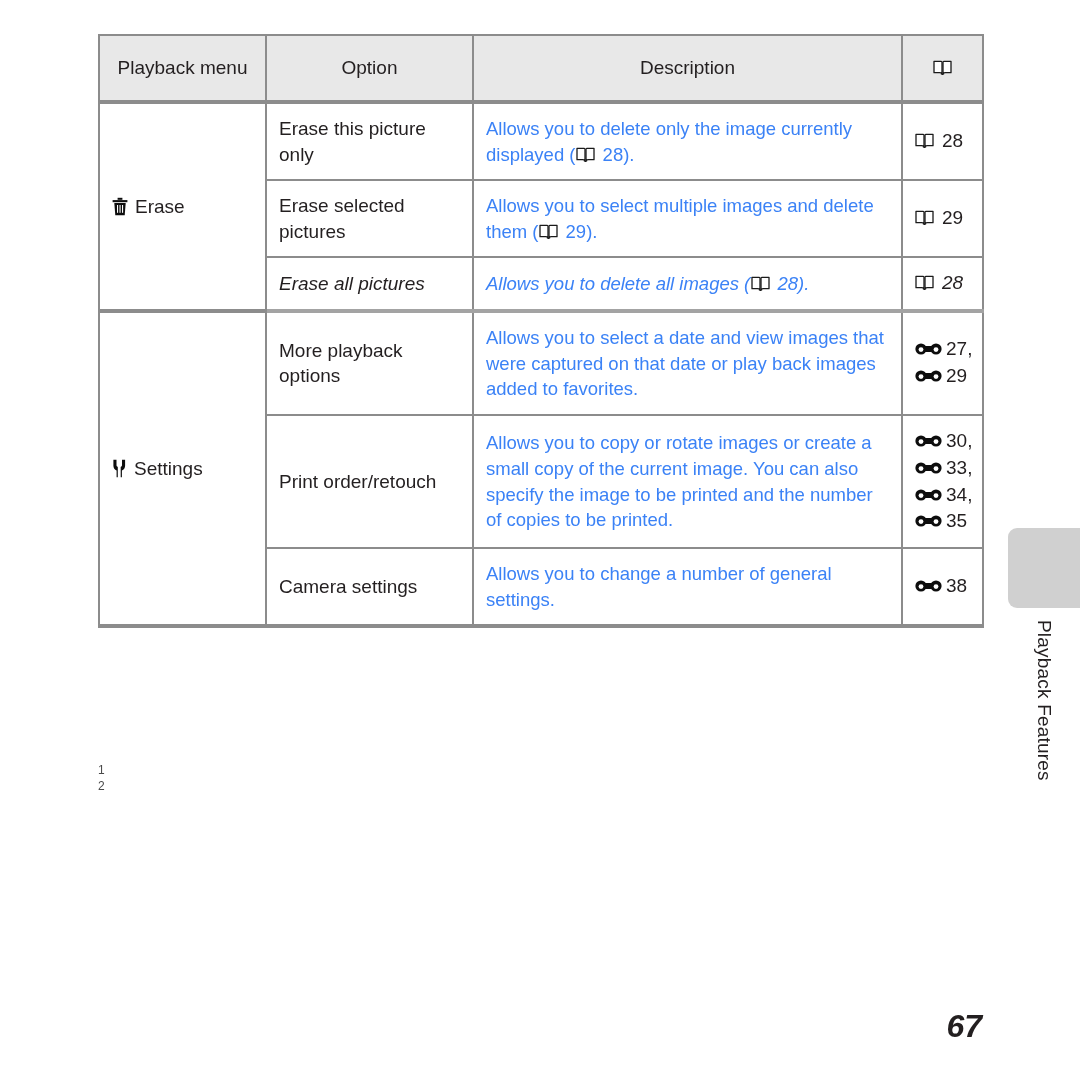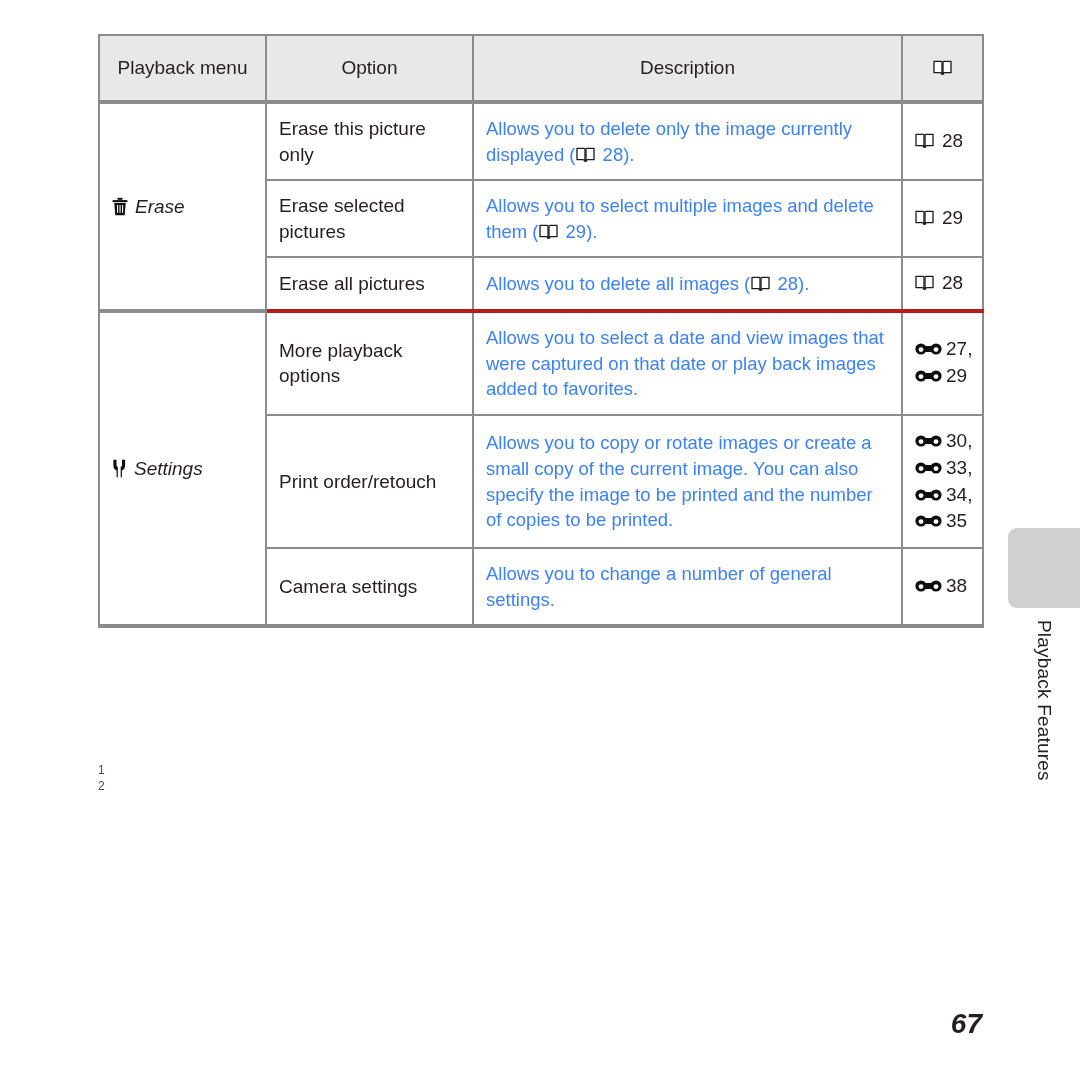--- a/index.html
+++ b/index.html
@@ -72,21 +72,21 @@
     border-top: 2px solid #8c8c8c;
     border-bottom: 4px solid #8c8c8c;
     height: 40px;
     font-weight: normal;
     font-size: 19px;
     text-align: center;
     color: #231f20;
   }
 
   tbody td { border-bottom: 2px solid #8c8c8c; }
-  tbody tr.section-end > td { border-bottom: 4px solid #b91c1c; }
+  tbody tr.section-end > td { border-bottom: 4px solid #a3a3a3; font-style: italic; }
   tbody tr.table-end   > td { border-bottom: 4px solid #8c8c8c; }
 
   td.menu-cell {
     text-align: left;
     padding-left: 12px;
     font-size: 19px;
     border-bottom: none;
   }
   td.menu-cell.sec-bottom { border-bottom: 4px solid #8c8c8c; }
 
@@ -104,21 +104,21 @@
     text-align: left;
   }
   td.ref-cell {
     font-size: 19px;
     text-align: left;
     padding-left: 14px;
     line-height: 1.42;
     white-space: nowrap;
   }
 
-  .menu-inner { display: flex; align-items: center; gap: 7px; font-style: italic; }
+  .menu-inner { display: flex; align-items: center; gap: 7px; }
 
   
   .ic { display: inline-block; vertical-align: -2px; }
   .ic-book  { width: 19px; height: 16px; }
   .ic-trash { width: 16px; height: 19px; }
   .ic-wrench{ width: 15px; height: 19px; }
   .ic-ref   { width: 27px; height: 14px; vertical-align: -1px; }
 
   .ref-line { display: block; }
   .ref-line .num { margin-left: 4px; }
@@ -144,21 +144,21 @@
     flex: none;
   }
 
   
   #page-number {
     position: absolute;
     left: 900px;
     top: 1008px;
     width: 82px;
     text-align: right;
-    font-size: 28px;
+    font-size: 32px;
     font-style: italic;
     font-weight: bold;
     color: #231f20;
   }
 </style>
 </head>
 <body>
 
 <div id="side-tab-block"></div>
 <div id="side-tab-label">

